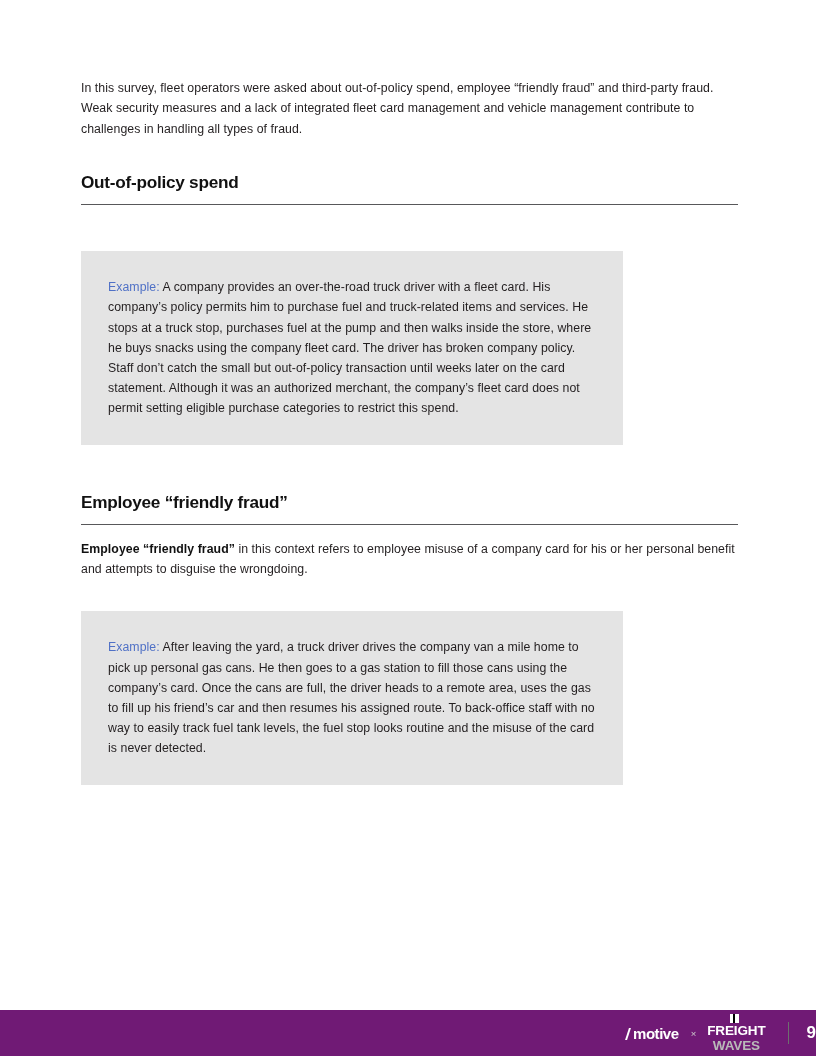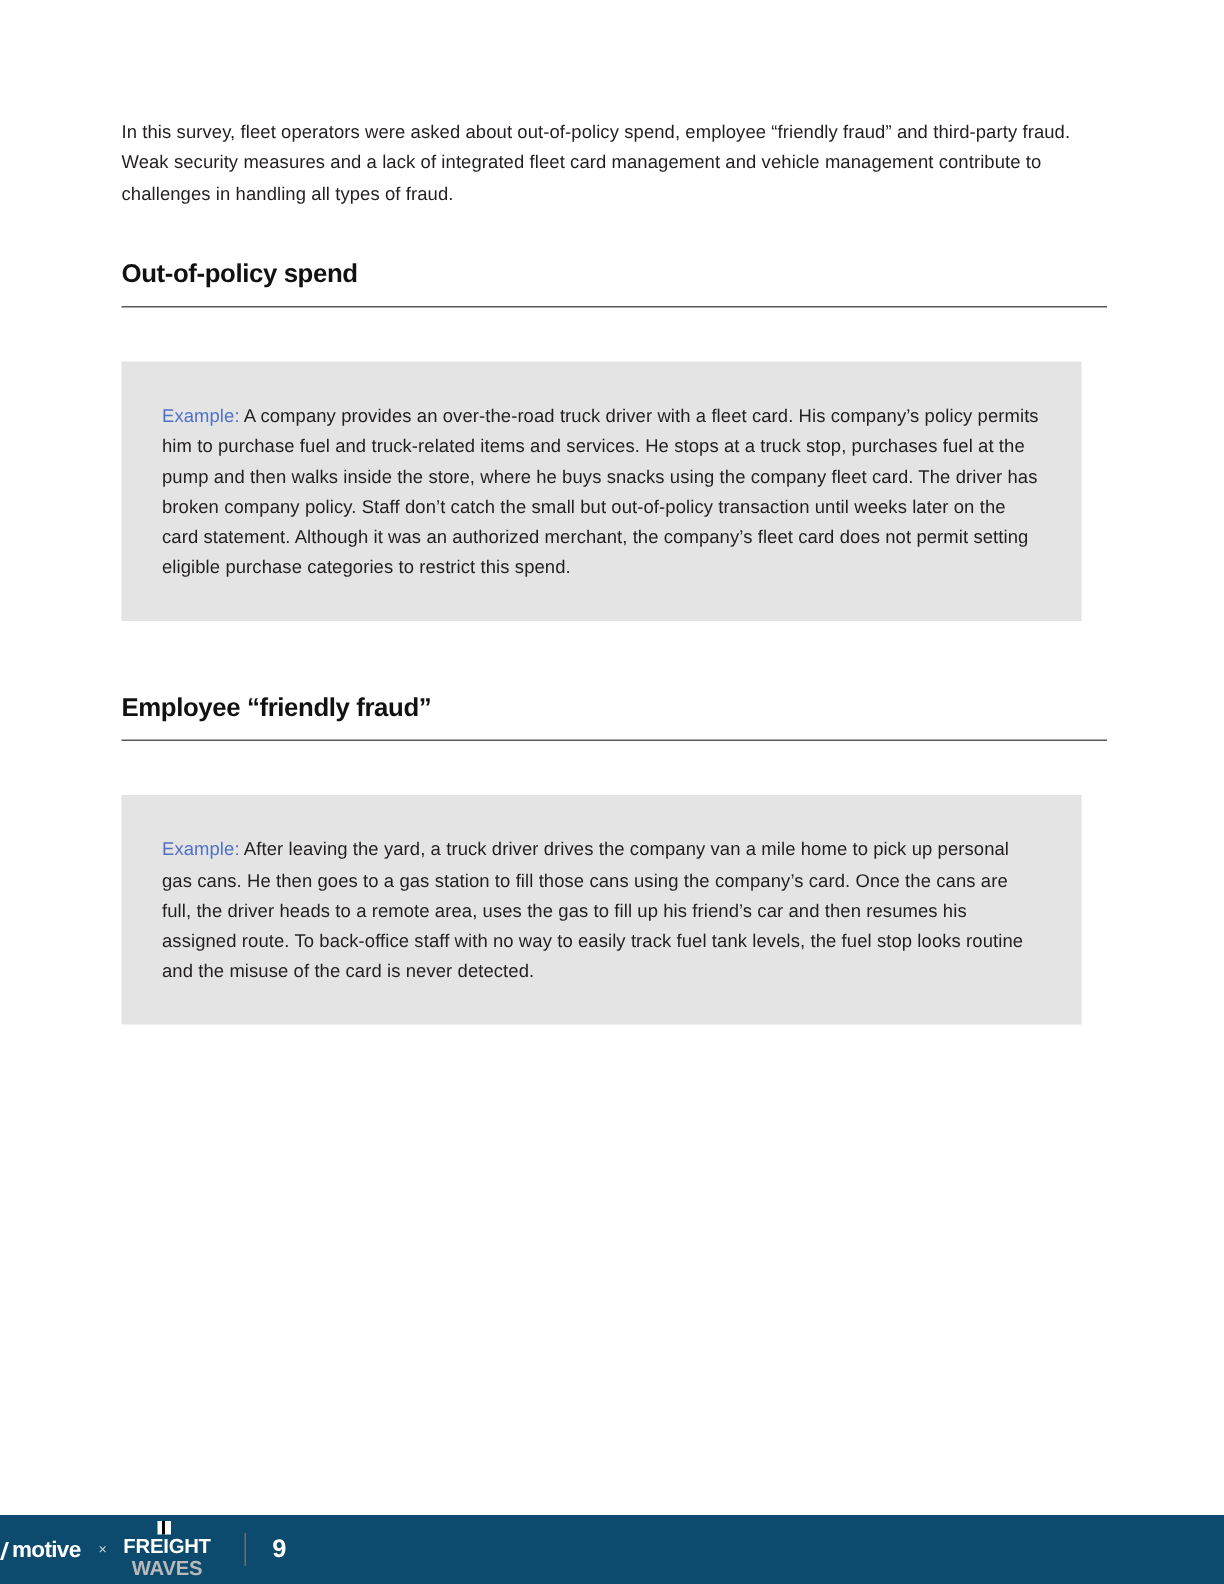--- a/index.html
+++ b/index.html
@@ -66,23 +66,24 @@
     margin: 0;
   }
   .section-body b {
     font-weight: bold;
     color: #111111;
   }
 
   
   .callout {
     background: #e4e4e4;
-    width: 640px;
+    width: 542px;
     box-sizing: border-box;
     padding: 26px 27px 26px 27px;
+    margin-top: 10px;
   }
   .callout p {
     margin: 0;
     font-size: 12.3px;
     line-height: 20.2px;
     color: #231f20;
     letter-spacing: 0.005em;
   }
   .callout .example-label {
     color: #5071c6;
@@ -95,24 +96,24 @@
   .gap-body-to-box  { height: 22px; }
   .gap-box-to-s2    { height: 46px; }
 
   
   .footer {
     position: absolute;
     left: 0;
     right: 0;
     bottom: 0;
     height: 46px;
-    background: #0c4a6e;
+    background: #701a75;
     display: flex;
     align-items: center;
-    justify-content: flex-start;
+    justify-content: flex-end;
   }
   .footer-inner {
     display: flex;
     align-items: center;
     gap: 0;
   }
   .logo-motive {
     color: #ffffff;
     font-size: 15px;
     font-weight: bold;
@@ -215,20 +216,21 @@
     </div>
 
     <div class="gap-box-to-s2"></div>
 
     <div class="section">
       <h2 class="section-heading">Employee “friendly fraud”</h2>
       <div class="rule"></div>
 
       <div class="gap-head-to-body"></div>
 
+      <p class="section-body"><b>Employee “friendly fraud”</b><span> in this context refers to employee misuse of a company card for his or her personal benefit and attempts to disguise the wrongdoing.</span></p>
 
       <div class="gap-body-to-box"></div>
 
       <div class="callout">
         <p><span class="example-label">Example:</span><span> After leaving the yard, a truck driver drives the company van a mile home to pick up personal gas cans. He then goes to a gas station to fill those cans using the company’s card. Once the cans are full, the driver heads to a remote area, uses the gas to fill up his friend’s car and then resumes his assigned route. To back-office staff with no way to easily track fuel tank levels, the fuel stop looks routine and the misuse of the card is never detected.</span></p>
       </div>
     </div>
 
   </div>
 

